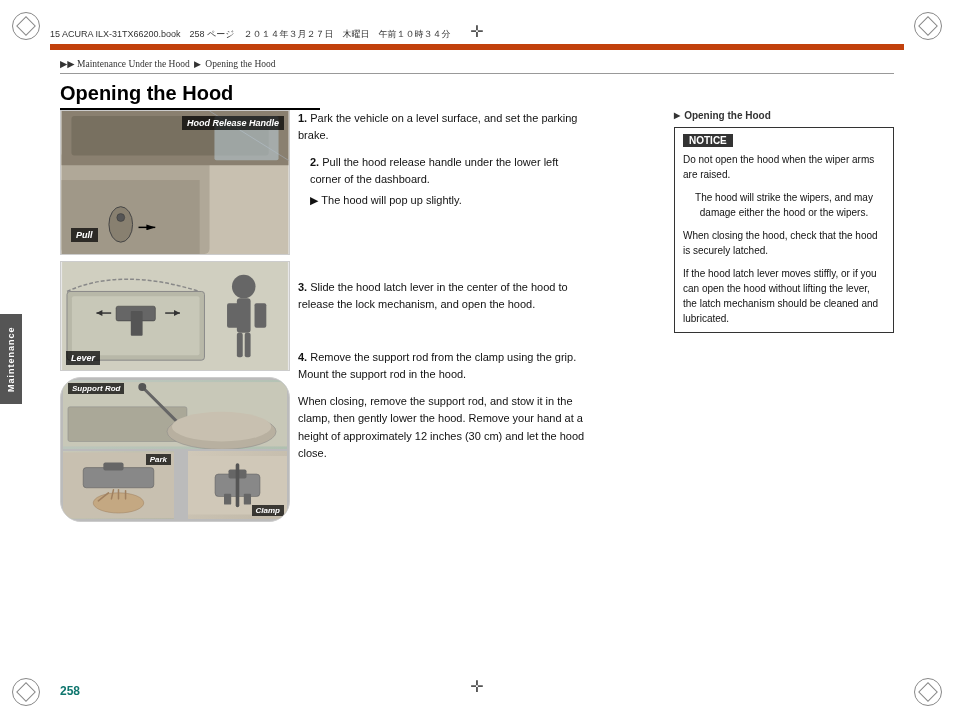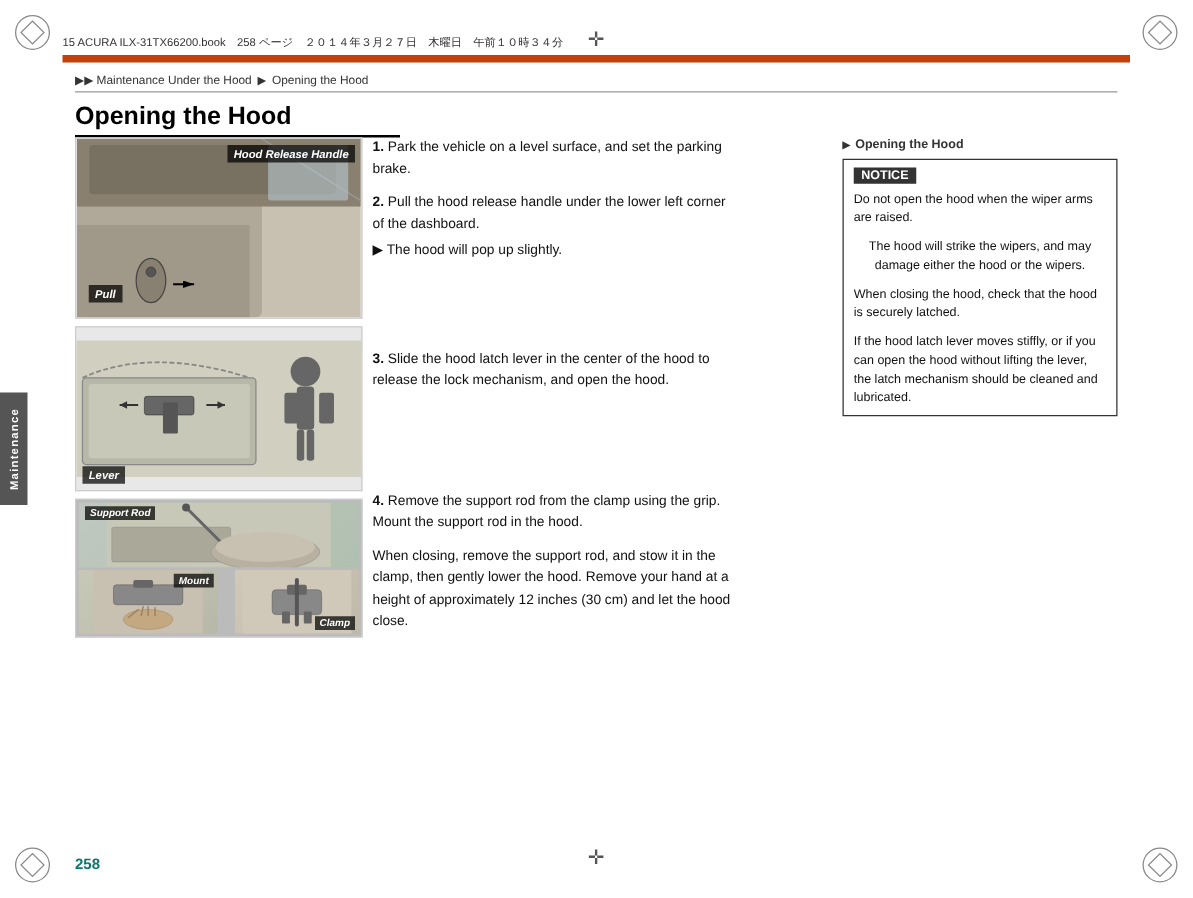--- a/index.html
+++ b/index.html
@@ -58,20 +58,21 @@
       transform: rotate(45deg);
     }
 
     
     .breadcrumb {
       position: absolute;
       top: 58px;
       left: 60px;
       font-size: 9.5px;
       color: #333;
+      font-family: Liberation Serif, serif;
     }
     .breadcrumb-arrow {
       font-size: 9px;
       margin: 0 2px;
     }
 
     
     .breadcrumb-line {
       position: absolute;
       top: 73px;
@@ -118,24 +119,25 @@
       border: 1px solid #ccc;
       position: relative;
       overflow: hidden;
       margin-bottom: 6px;
       font-style: italic;
     }
     .img-box-top {
       height: 145px;
     }
     .img-box-mid {
-      height: 132px;
+      height: 110px;
     }
     .img-box-bottom {
-      height: 111px;
+      height: 145px;
+      border-radius: 21px;
     }
 
     
     .img-label {
       position: absolute;
       background: rgba(0,0,0,0.7);
       color: #fff;
       font-size: 9px;
       padding: 1px 5px;
       font-weight: bold;
@@ -410,21 +412,21 @@
 
             <rect x="20" y="15" width="70" height="20" rx="3" fill="#888" stroke="#555" stroke-width="0.5"></rect>
             <rect x="40" y="10" width="20" height="8" rx="2" fill="#666"></rect>
 
             <ellipse cx="55" cy="50" rx="25" ry="10" fill="#c4a882" stroke="#a08060" stroke-width="0.5"></ellipse>
             <line x1="35" y1="48" x2="45" y2="40" stroke="#a08060" stroke-width="1.5" stroke-linecap="round"></line>
             <line x1="48" y1="46" x2="50" y2="37" stroke="#a08060" stroke-width="1.5" stroke-linecap="round"></line>
             <line x1="55" y1="46" x2="55" y2="37" stroke="#a08060" stroke-width="1.5" stroke-linecap="round"></line>
             <line x1="62" y1="46" x2="62" y2="38" stroke="#a08060" stroke-width="1.5" stroke-linecap="round"></line>
           </svg>
-          <div style="position:absolute;top:3px;right:3px;background:rgba(0,0,0,0.72);color:#fff;font-size:8px;padding:1px 4px;font-weight:bold;">Mount</div>
+          <div style="position:absolute;top:3px;right:3px;background:rgba(0,0,0,0.72);color:#fff;font-size:8px;padding:1px 4px;font-weight:bold;">Park</div>
         </div>
 
         <div class="sub-img sub-img-3">
           <svg width="100%" height="100%" viewBox="0 0 110 65" xmlns="http://www.w3.org/2000/svg">
             <rect width="110" height="65" fill="#d0c8b8"></rect>
 
             <rect x="30" y="20" width="50" height="25" rx="4" fill="#888" stroke="#555" stroke-width="0.5"></rect>
             <rect x="45" y="15" width="20" height="10" rx="2" fill="#666"></rect>
             <rect x="40" y="42" width="8" height="12" rx="1" fill="#666"></rect>
             <rect x="62" y="42" width="8" height="12" rx="1" fill="#666"></rect>
@@ -437,28 +439,28 @@
 
     </div>
 
     <div class="mid-col">
 
       <div class="step-text">
         <span class="step-num">1.</span>
         <span> Park the vehicle on a level surface, and set the parking brake.</span>
       </div>
 
-      <div class="step-text" style="margin-bottom:70px;">
+      <div class="step-text" style="margin-bottom:70px;margin-left:12px;">
         <span class="step-num">2.</span>
         <span> Pull the hood release handle under the lower left corner of the dashboard.</span>
         <br>
         <span style="display:block;margin-top:4px;">▶ The hood will pop up slightly.</span>
       </div>
 
-      <div class="step-text" style="margin-top:8px;margin-bottom:80px;">
+      <div class="step-text" style="margin-top:8px;margin-bottom:36px;">
         <span class="step-num">3.</span>
         <span> Slide the hood latch lever in the center of the hood to release the lock mechanism, and open the hood.</span>
       </div>
 
       <div class="step-text">
         <span class="step-num">4.</span>
         <span> Remove the support rod from the clamp using the grip. Mount the support rod in the hood.</span>
       </div>
 
       <div class="step-text" style="margin-top:10px;">

